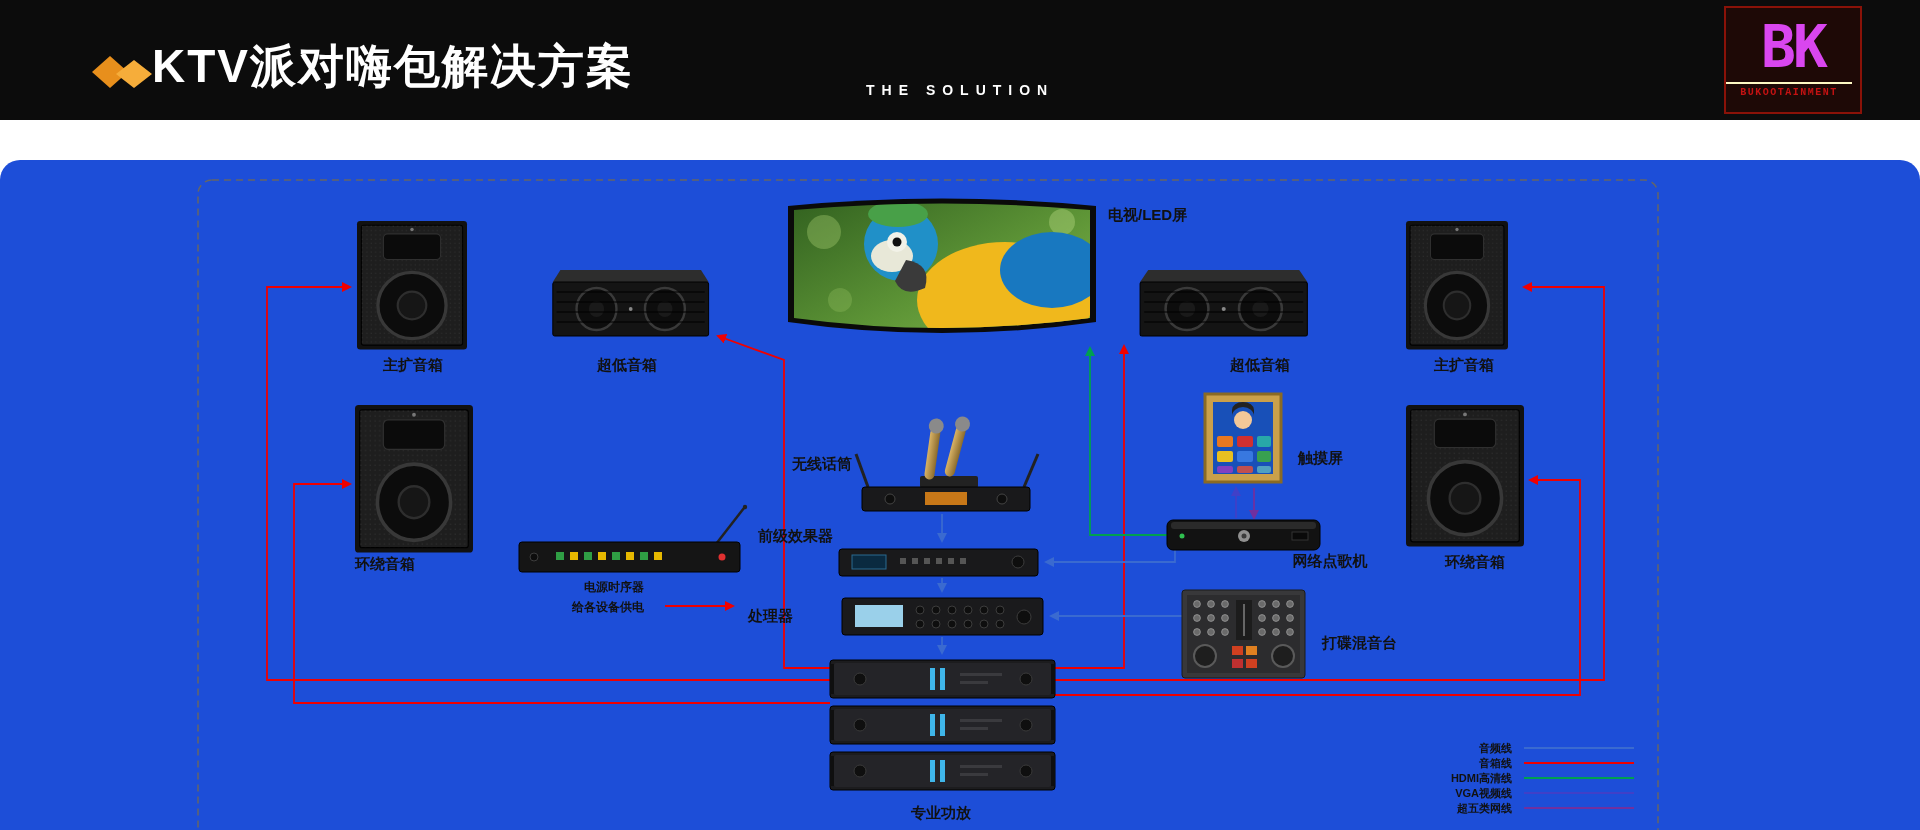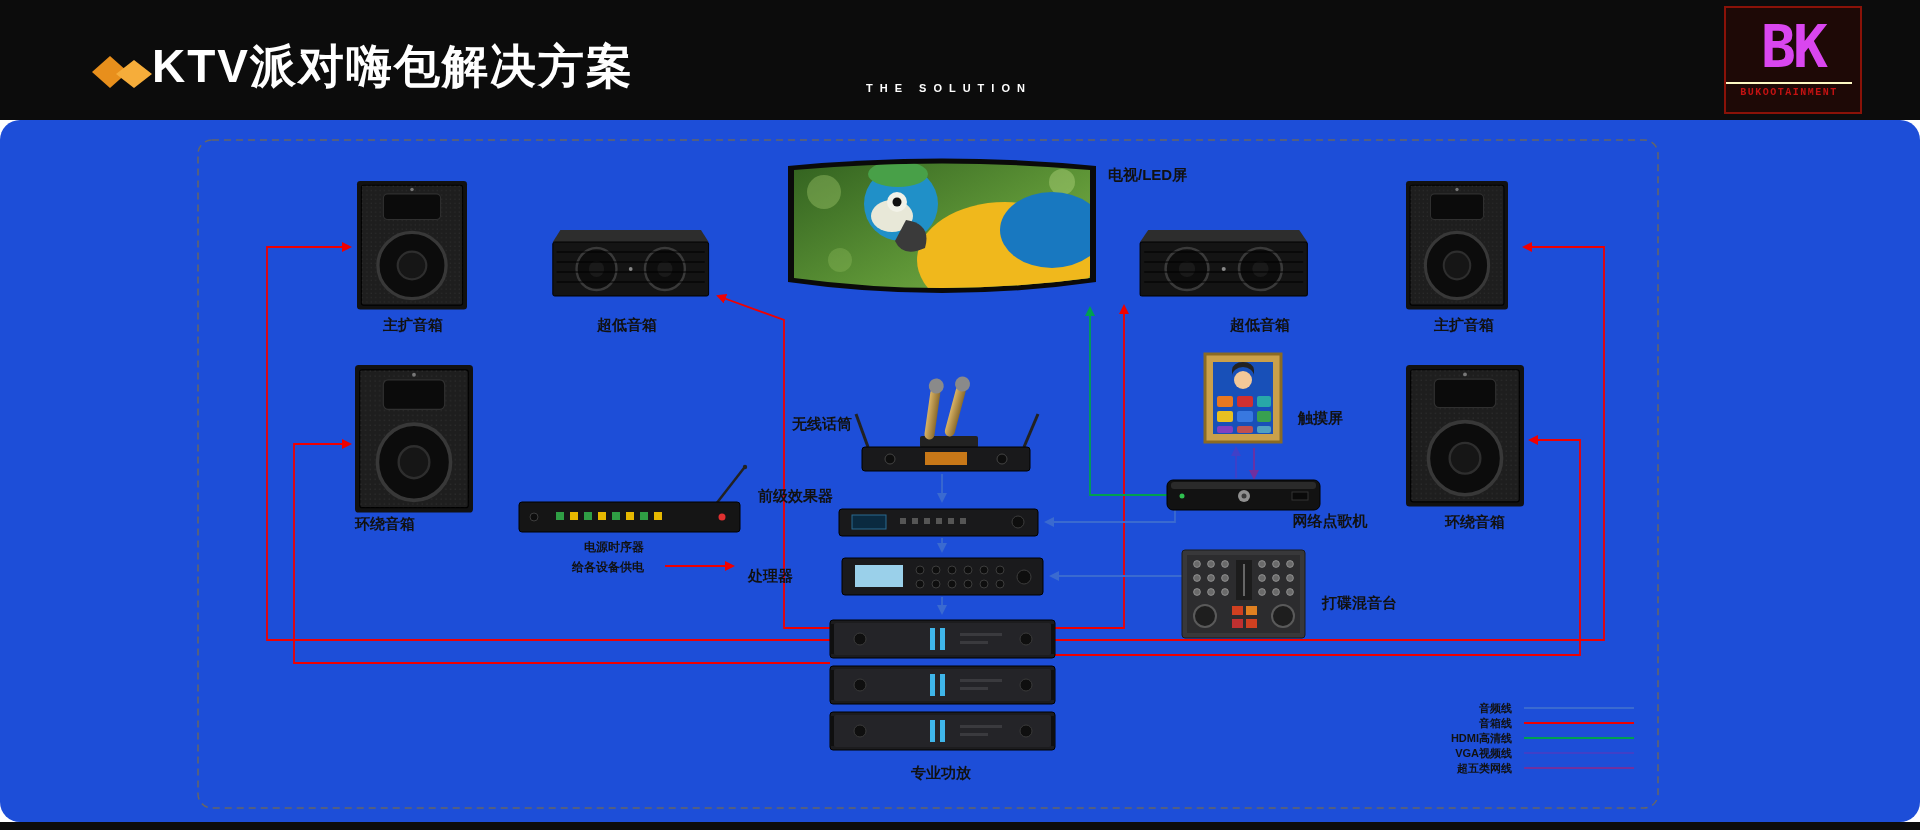--- a/index.html
+++ b/index.html
@@ -1,26 +1,26 @@
 <!DOCTYPE html>
 <html><head>
 <meta charset="utf-8">
 <style>
   * { margin:0; padding:0; box-sizing:border-box; }
   html,body { width:1920px; height:830px; overflow:hidden; background:#fff;
               font-family:"Liberation Sans", sans-serif; }
-  .page { width:1920px; height:830px; display:flex; flex-direction:column; }
+  .page { width:1920px; height:830px; display:flex; flex-direction:column;gap:40px; }
 
   
   .topbar { position:relative; height:120px; background:#0c0c0c; flex:0 0 120px; }
   .diamonds { position:absolute; left:92px; top:52px; }
   .title { position:absolute; left:152px; top:36px; color:#ffffff;
            font-size:46px; font-weight:700; letter-spacing:2px; white-space:nowrap; }
   .subtitle { position:absolute; left:866px; top:82px; color:#ffffff;
-              font-size:11px; font-weight:600; letter-spacing:7px; white-space:nowrap; }
+              font-size:14px; font-weight:600; letter-spacing:7px; white-space:nowrap; }
   .logo { position:absolute; right:58px; top:6px; width:138px; height:108px;
           background:#1e0906; border:2px solid #8a1208; text-align:center; }
   .logo-bk { margin-top:8px; font-size:58px; line-height:62px; font-weight:900;
              color:#d946ef; letter-spacing:-3px; font-family:"DejaVu Sans Mono", monospace; }
   .logo-brand { margin-top:4px; font-size:10px; font-weight:700; letter-spacing:1.5px;
                 color:#c41212; border-top:2px solid #fef9c3; padding-top:3px;
                 margin-right:8px;font-family:Liberation Mono, monospace; }
 
   
   .canvas { flex:0 0 702px; height:702px; background:#1d4ed8;border-radius:20px; }

